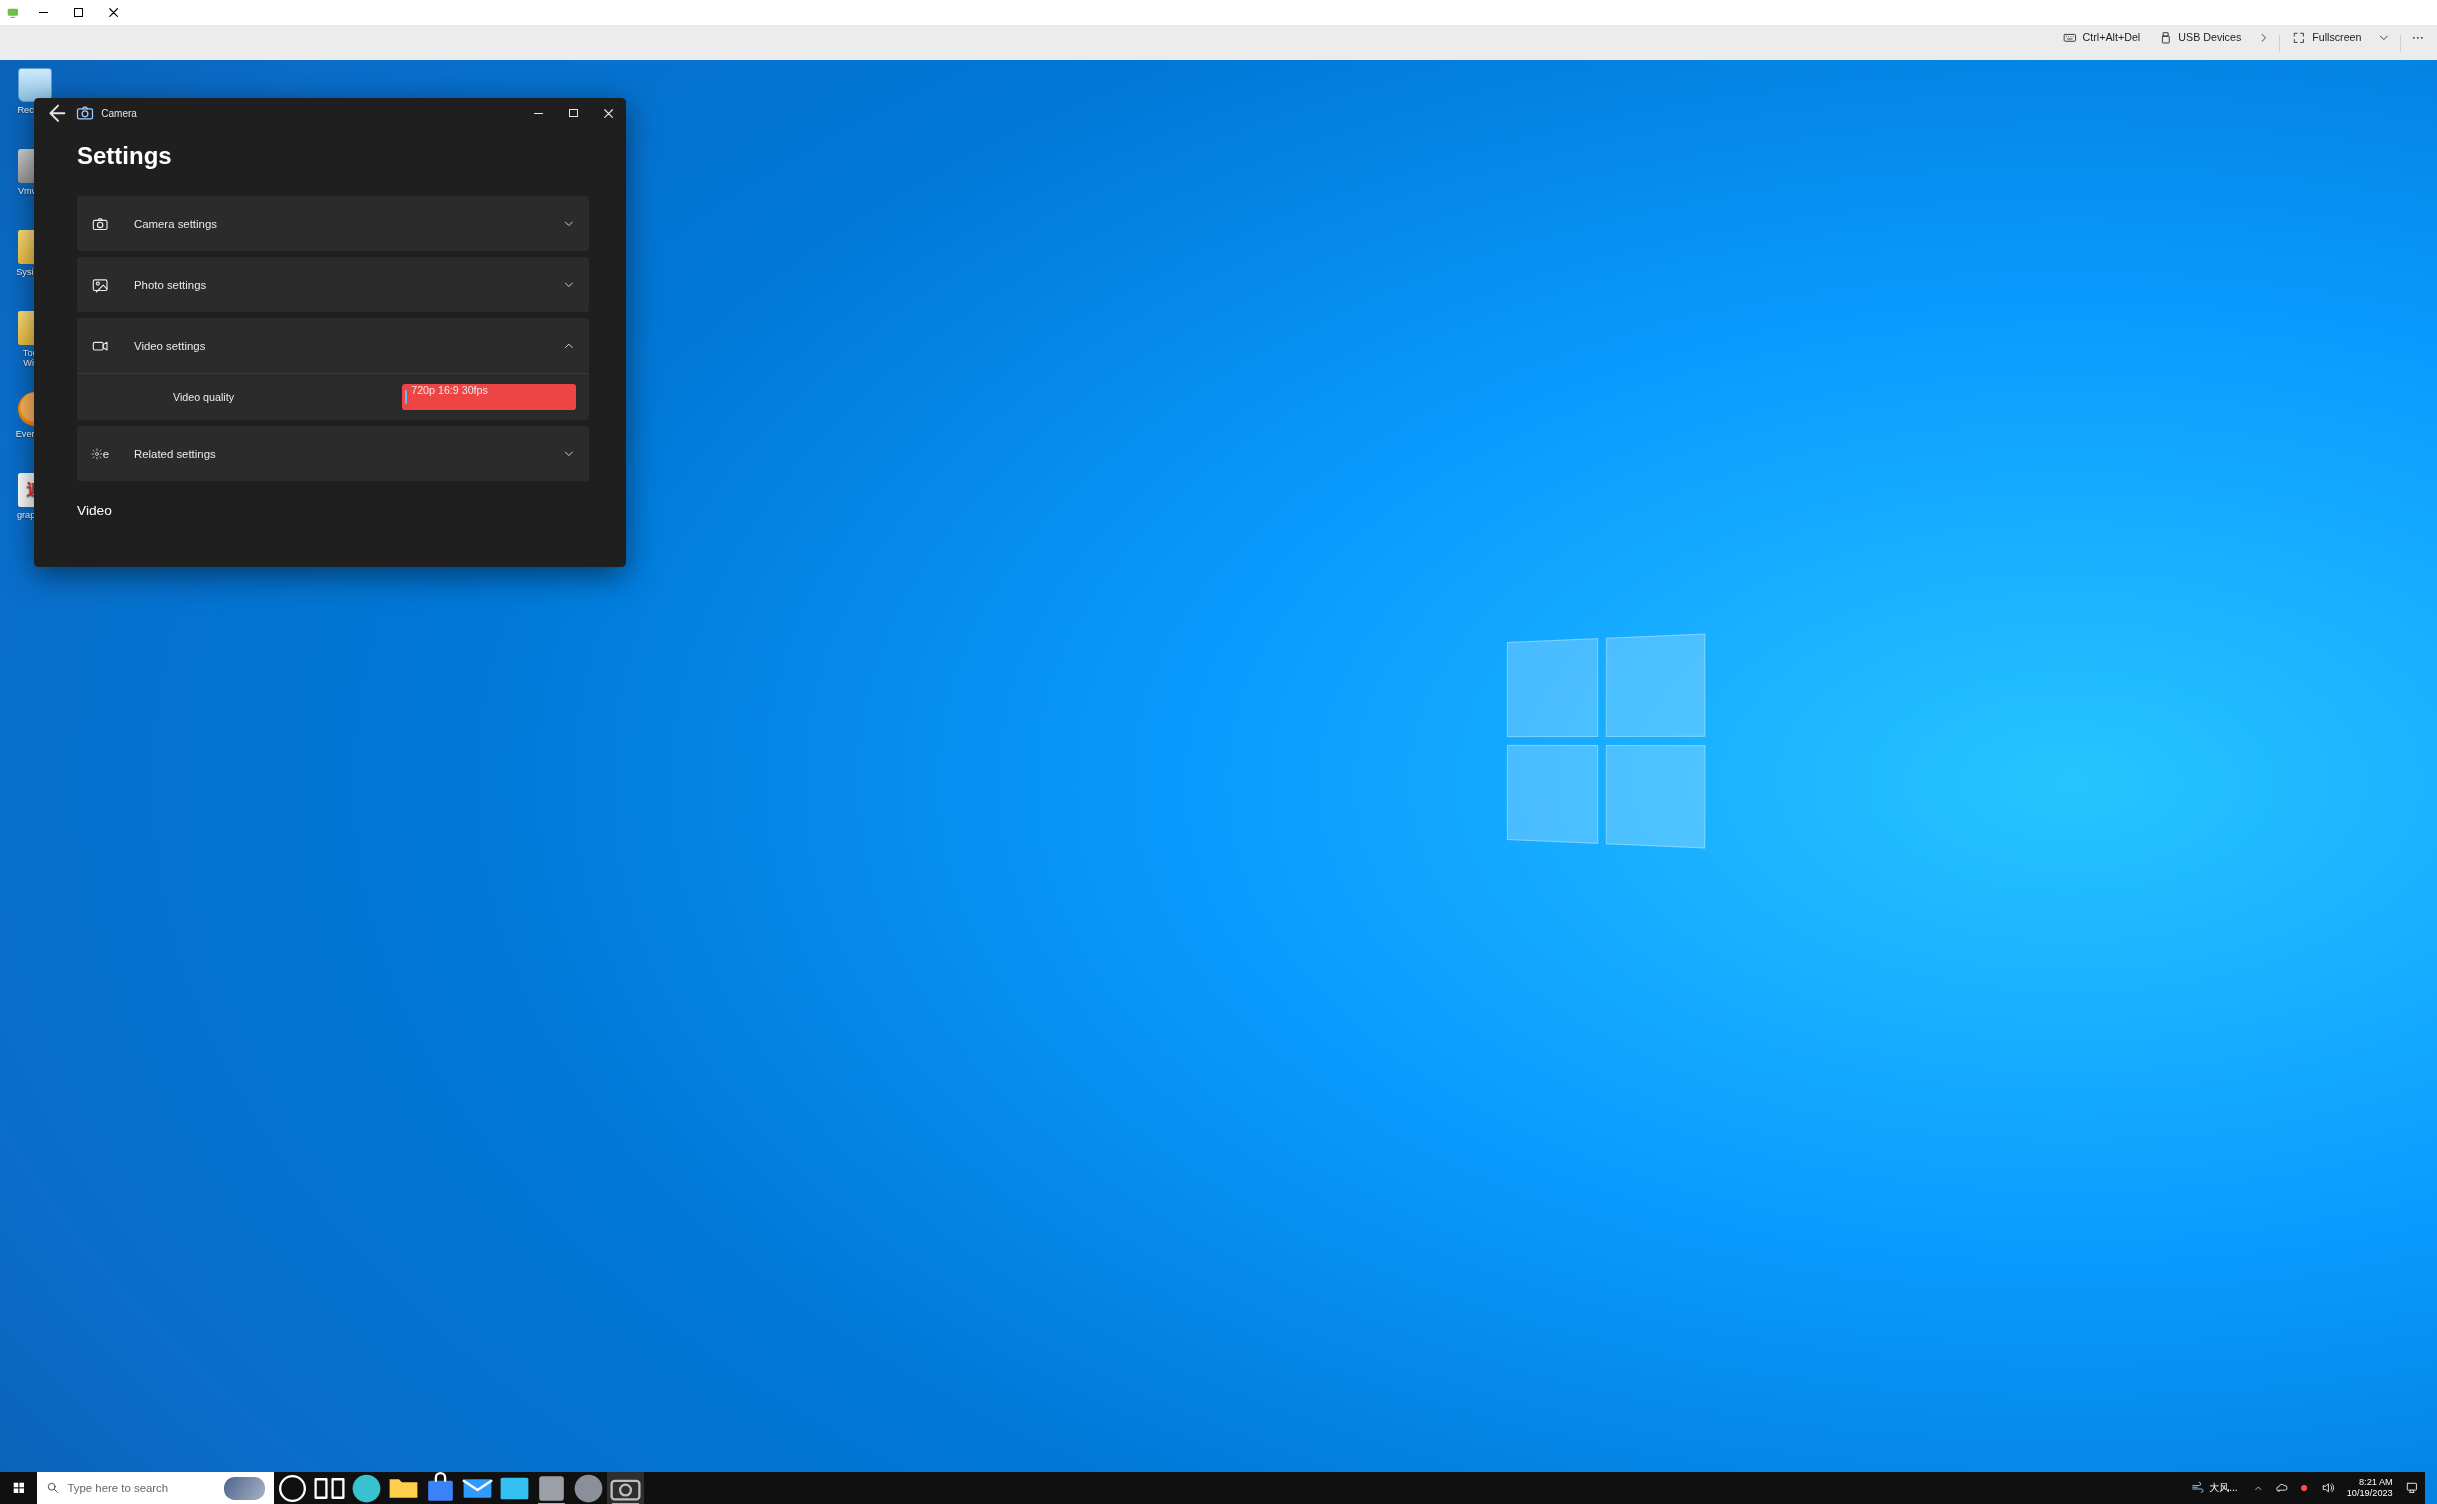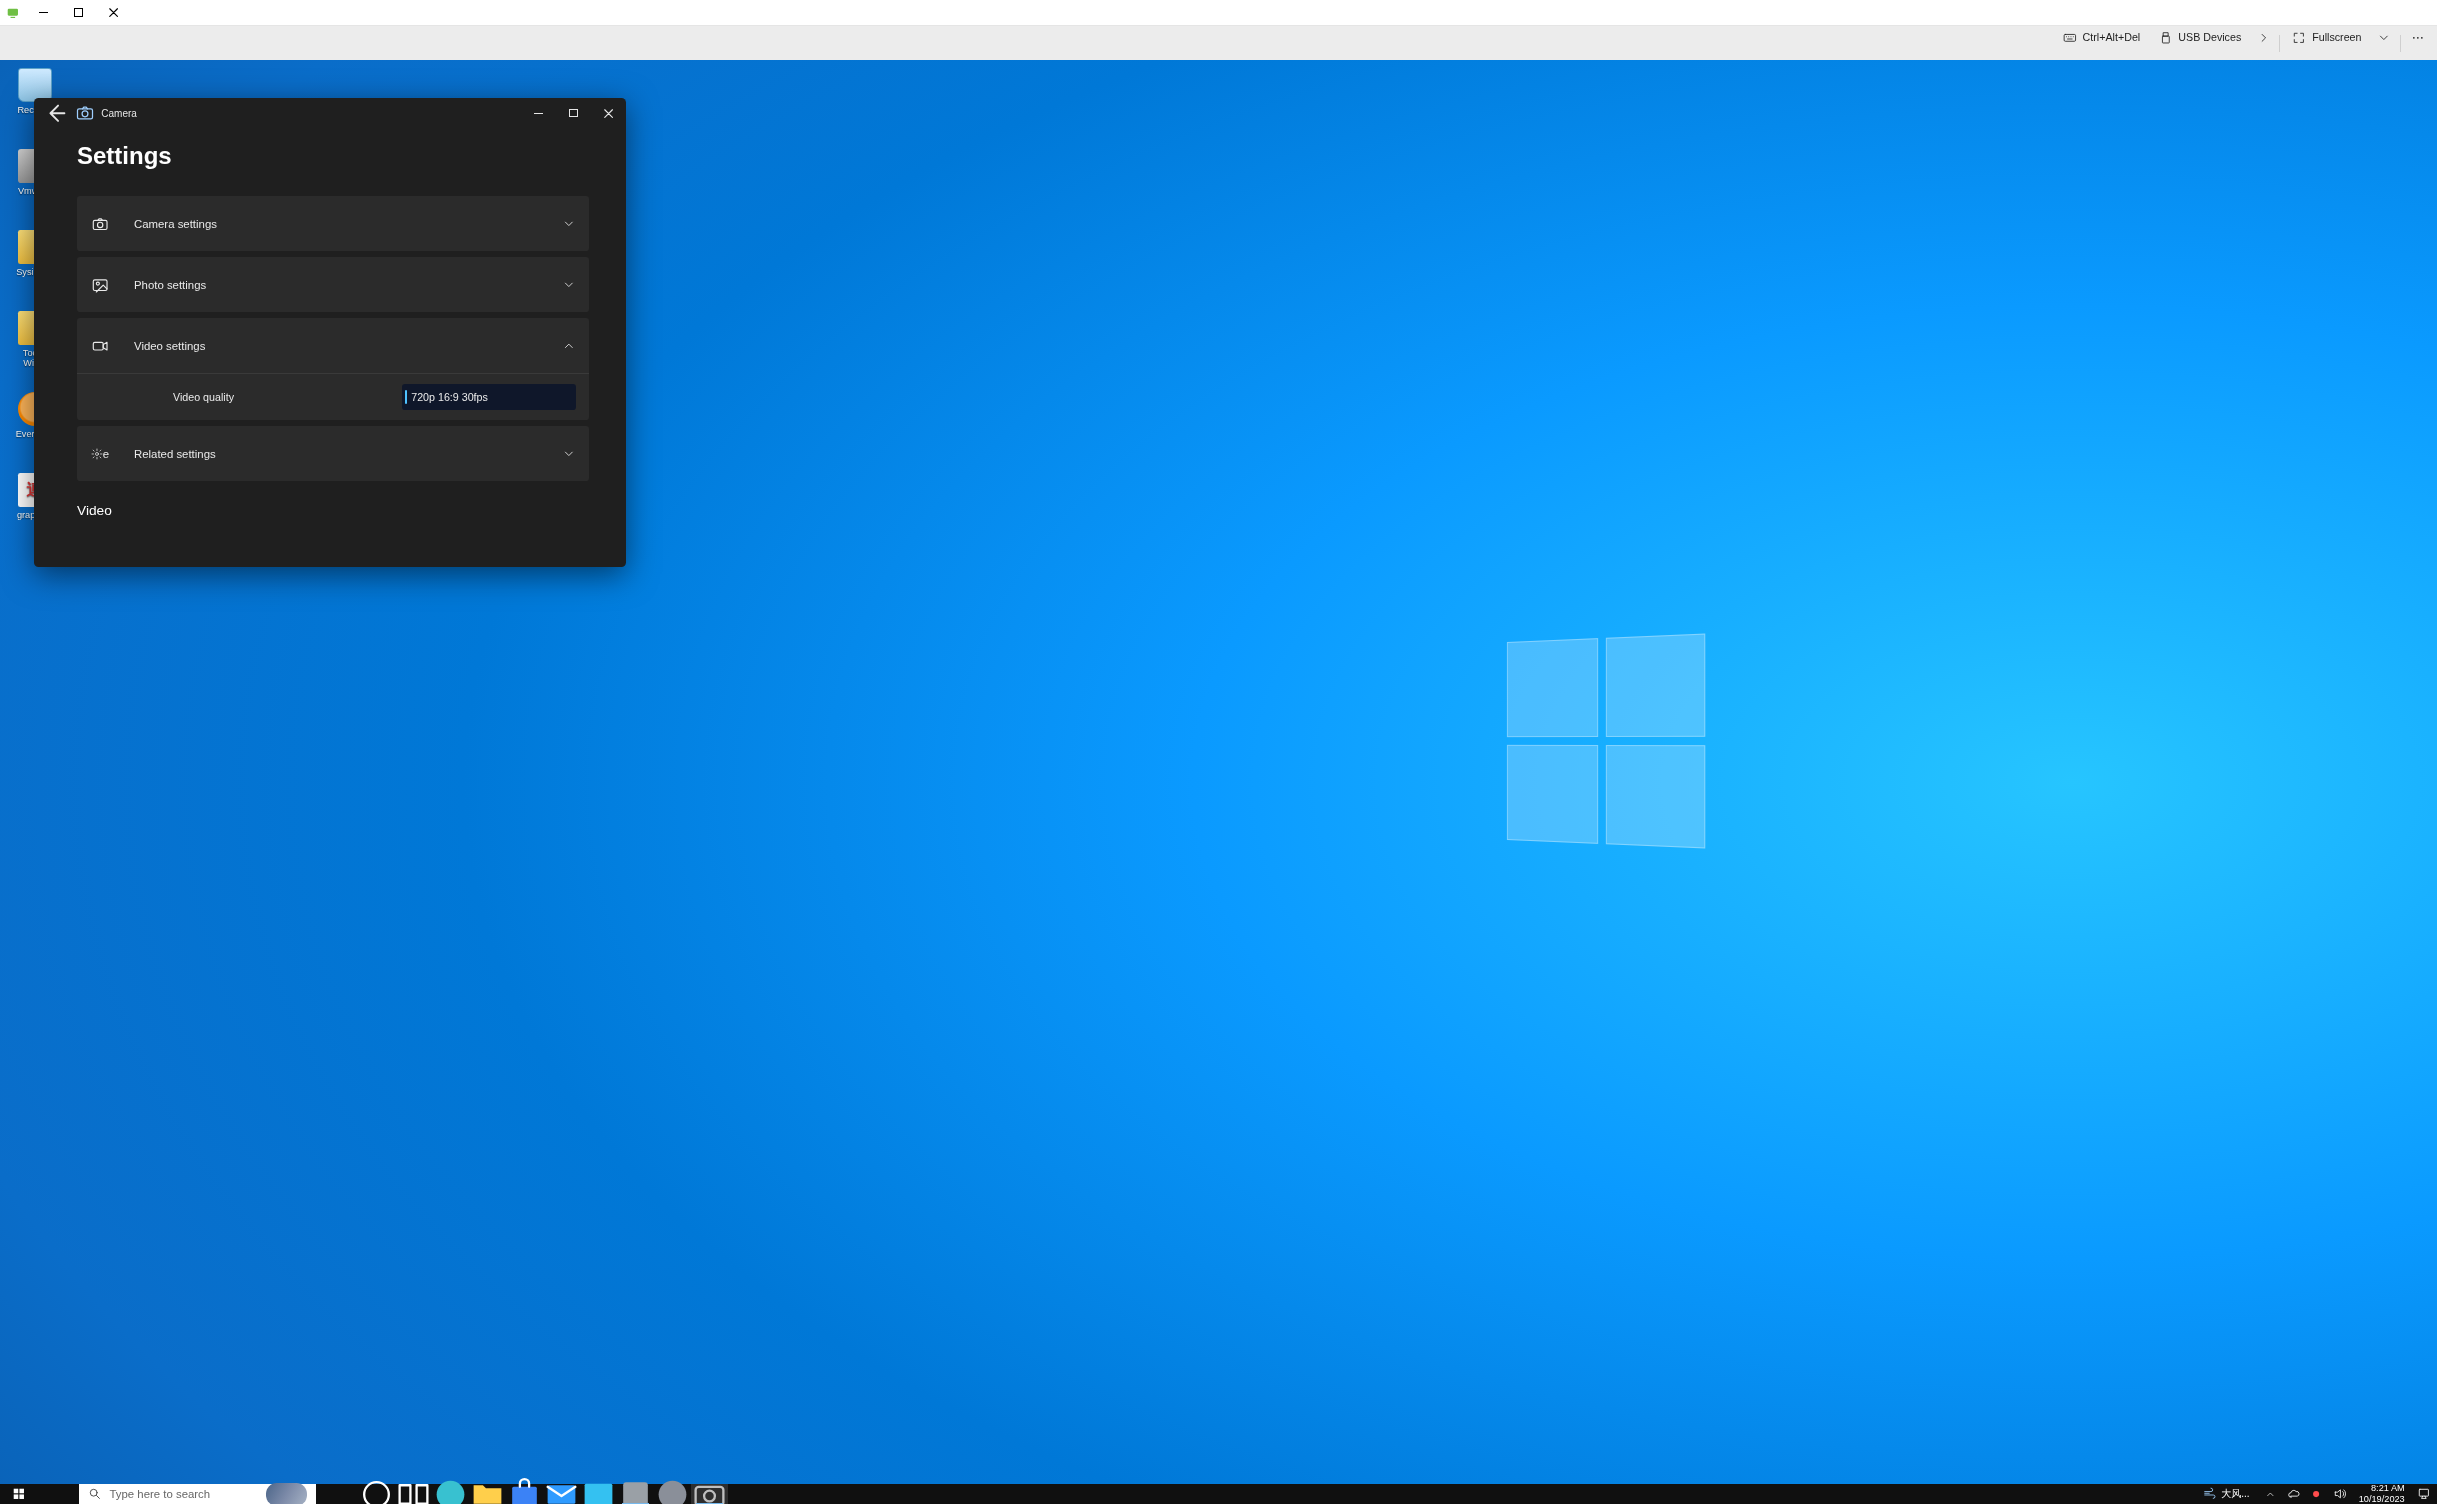--- a/index.html
+++ b/index.html
@@ -114,32 +114,32 @@
   .subpanel {
     background:#2b2b2b; border-radius:0 0 3.1px 3.1px; margin-top:-6.1px; margin-bottom:6.1px;
     border-top:0.8px solid #3a3a3a;
   }
   .subrow {
     display:flex; align-items:center; height:46px; padding: 0 13.7px 0 49px;
     font-size:10.7px; color:#eaeaea;
   }
   .subrow .sublabel{ flex: 0 0 229px; margin-left: 47px;}
   .dropdown{
-    flex:0 0 174px; height:26px; background:#0f172a; border-radius:3.1px;
-    display:flex; align-items:center; padding:0 9.2px; position:relative; cursor:pointer;
+    flex:0 0 174px; height:26px; background:#ef4444; border-radius:3.1px;
+    display:flex; padding:0 9.2px; position:relative; cursor:pointer;
   }
   .dropdown::before{
     content:""; position:absolute; left:3.1px; top:6.1px; bottom:6.1px; width:2.3px;
     background:#4fc3ff; border-radius:1.5px;
   }
   .section-head{ font-size:13.7px; color:#fff; margin: 21.4px 0 7.6px;}
   
   .taskbar{
-    position:absolute; left:0; right:0; bottom:0; height:20px;
-    background:#101010; display:flex; align-items:stretch; color:#fff;gap:42px;
+    position:absolute; left:0; right:12px; bottom:0; height:32px;
+    background:#101010; display:flex; align-items:stretch; color:#fff;
   }
   .tb-start{
     width:37px; display:flex;align-items:center;justify-content:center;cursor:pointer;
   }
   .tb-start svg{width:13.7px;height:13.7px;}
   .tb-search{
     flex:0 0 237px; background:#fff; display:flex; align-items:center;
     padding:0 9.2px; gap:7.6px; color:#666; font-size:11.4px; cursor:text;
   }
   .tb-search .simg{

